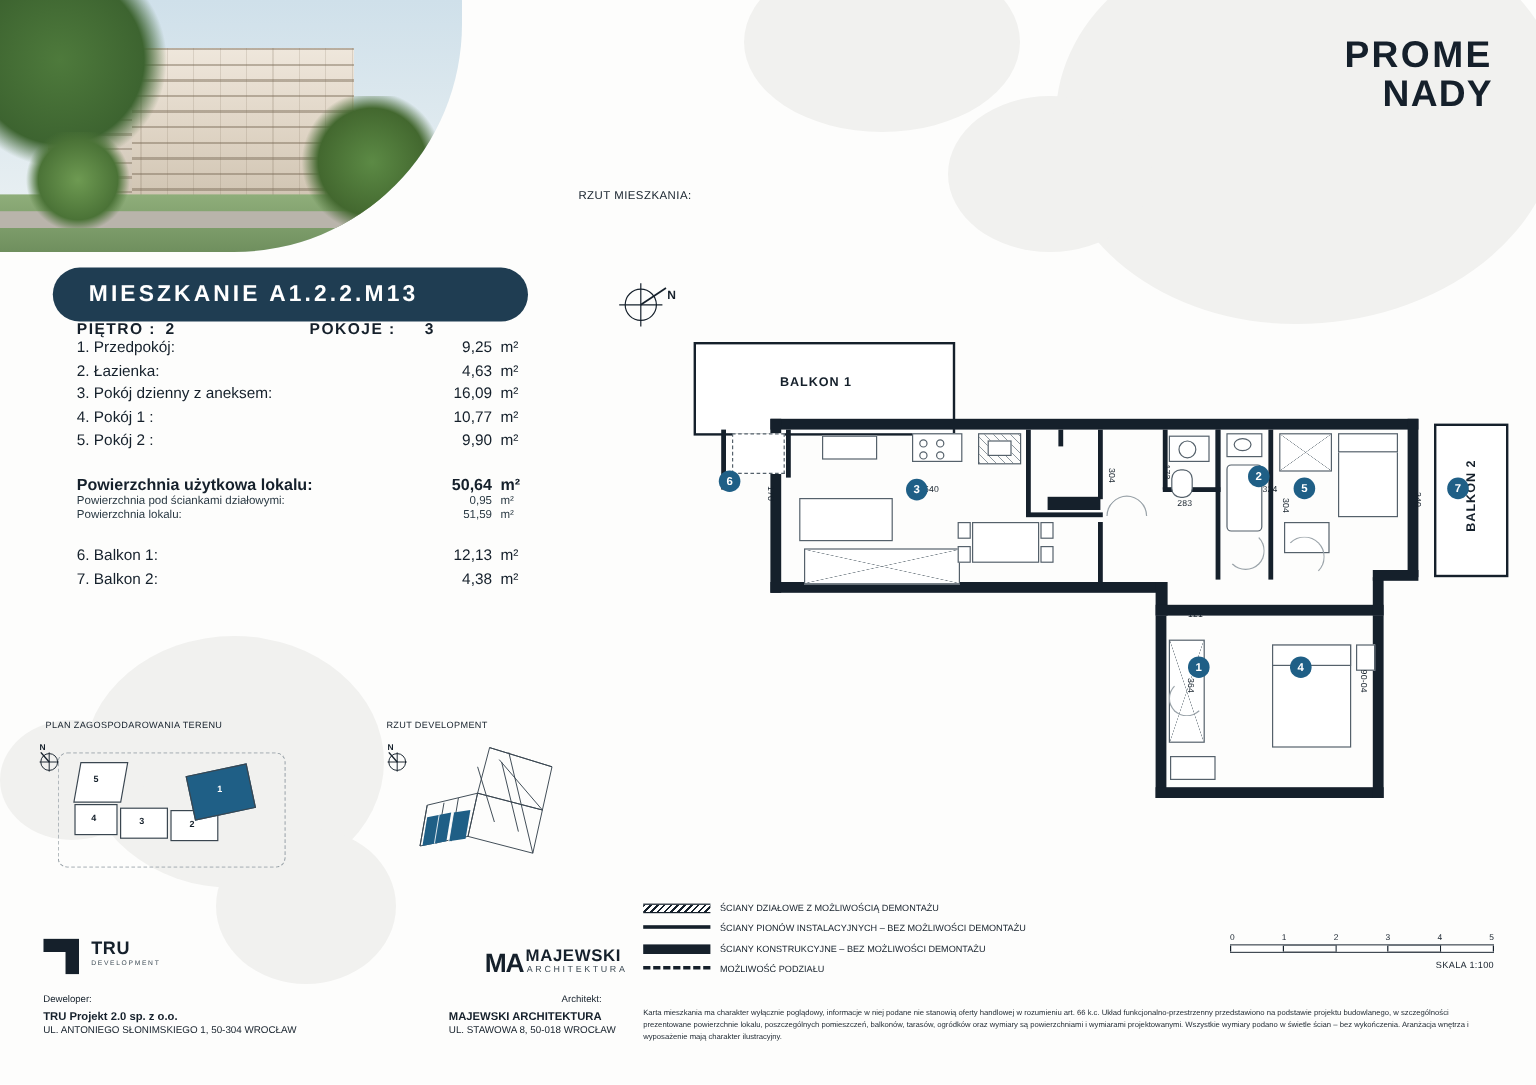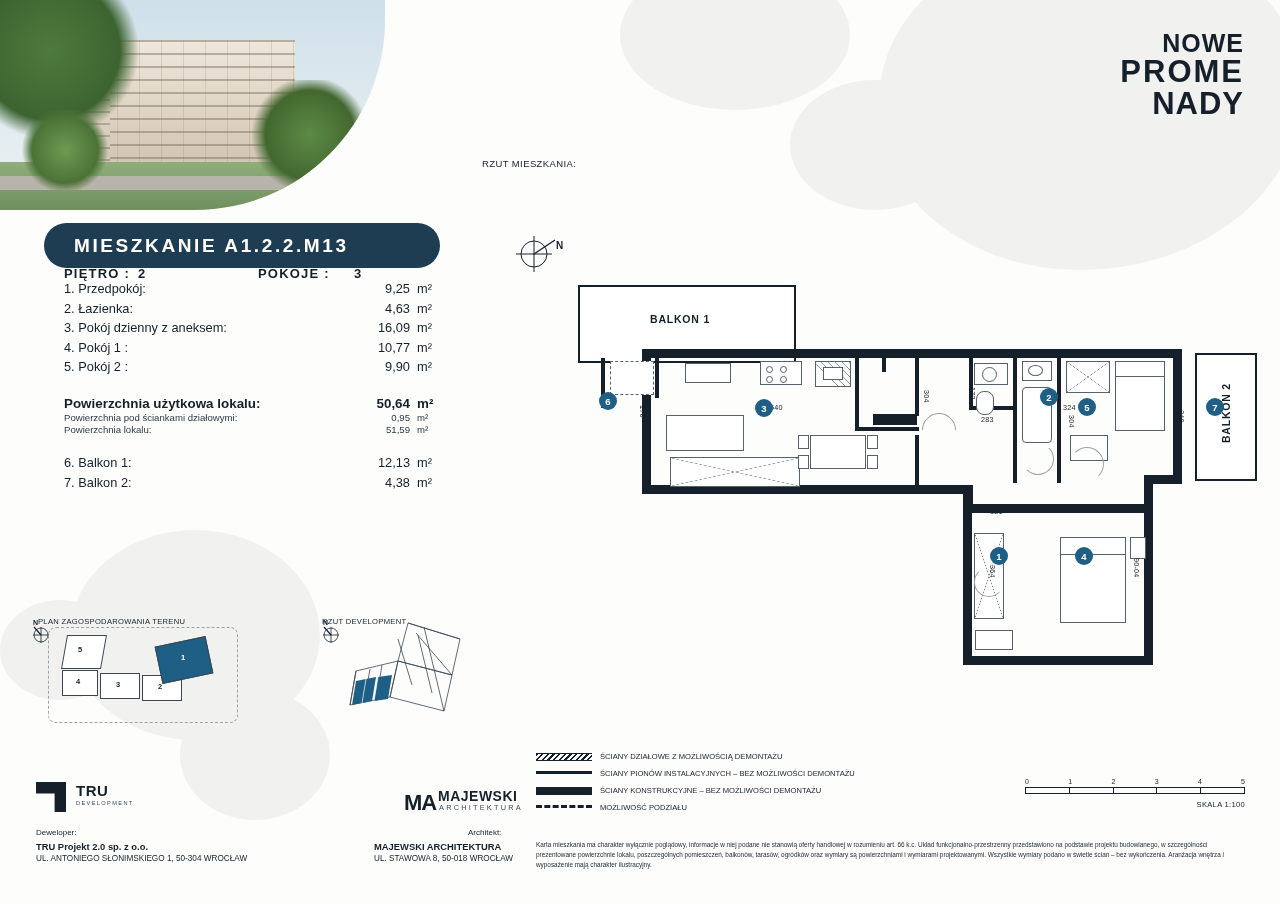--- a/index.html
+++ b/index.html
@@ -120,21 +120,21 @@
   }
   .furn.x:before, .furn.x:after {
     content:""; position:absolute; left:0; top:0; width:100%; height:100%;
     background:linear-gradient(to top right, rgba(0,0,0,0) calc(50% - .4px), #7d878e 50%, rgba(0,0,0,0) calc(50% + .4px));
   }
   .furn.x:after { background:linear-gradient(to bottom right, rgba(0,0,0,0) calc(50% - .4px), #7d878e 50%, rgba(0,0,0,0) calc(50% + .4px)); }
   .circ { position:absolute; border:1px solid #55616b; border-radius:50%; }
   .door-arc { position:absolute; border:1px solid #9aa3a9; border-radius:50%; }
 
   
-  .mini-title { position:absolute; font-size:7.6px; letter-spacing:.3px;margin-top:17px; }
+  .mini-title { position:absolute; font-size:7.6px; letter-spacing:.3px; }
   .mini-compass { position:absolute; width:26px; height:30px; }
   .mini-compass svg{ width:100%; height:100%; }
   .siteplan { position:absolute; left:36px; top:615px; width:230px; height:120px; }
   .sp-shape { position:absolute; border:1px solid #3a4650; background:#fff; }
   .sp-shape.fill { background:#1f5f86; }
   .sp-num { position:absolute; font-size:7.5px; font-weight:700; }
   .sp-num.w { color:#fff; }
   .dashedbox{ position:absolute; border:1px dashed #9aa3a9; }
 
   .floorplan-mini { position:absolute; left:320px; top:615px; width:180px; height:120px; }
@@ -191,21 +191,20 @@
     <div class="bld"></div>
     <div class="bld2"></div>
     <div class="ground"></div>
     <div class="road"></div>
     <div class="tree1"></div>
     <div class="tree2"></div>
     <div class="tree3"></div>
   </div>
 
   <div class="logo">
-    <div class="l1">NOWE</div>
     <div class="l2">PROME</div>
     <div class="l3">NADY</div>
   </div>
 
   <div class="title-pill">MIESZKANIE A1.2.2.M13</div>
 
   <div class="info">
     <div class="head-row">
       <div class="k1">PIĘTRO :</div>
       <div class="v1">2</div>
@@ -364,21 +363,21 @@
 
     <div class="door-arc" style="left:352px; top:138px; width:34px; height:34px; border-color:#9aa3a9; border-right-color:transparent; border-bottom-color:transparent; transform:rotate(45deg);"></div>
     <div class="door-arc" style="left:452px; top:168px; width:32px; height:32px; border-color:#9aa3a9; border-left-color:transparent; border-top-color:transparent;"></div>
     <div class="door-arc" style="left:500px; top:172px; width:34px; height:34px; border-color:#9aa3a9; border-left-color:transparent; border-bottom-color:transparent;"></div>
     <div class="door-arc" style="left:404px; top:292px; width:30px; height:30px; border-color:#9aa3a9; border-right-color:transparent; border-top-color:transparent;"></div>
 
     <div class="dim" style="left:200px; top:128px;">540</div>
     <div class="dim vert" style="left:352px; top:115px;">304</div>
     <div class="dim vert" style="left:398px; top:112px;">173</div>
     <div class="dim" style="left:411px; top:140px;">283</div>
-    <div class="dim" style="left:493px; top:128px;">324</div>
+    <div class="dim" style="left:482px; top:128px;">324</div>
     <div class="dim vert" style="left:497px; top:140px;">304</div>
     <div class="dim vert" style="left:607px; top:135px;">240</div>
     <div class="dim" style="left:420px; top:232px;">121</div>
     <div class="dim vert" style="left:418px; top:290px;">364</div>
     <div class="dim vert" style="left:562px; top:283px;">90-04</div>
     <div class="dim vert" style="left:68px; top:130px;">170</div>
 
     <div class="badge" style="left:420px; top:272px;">1</div>
     <div class="badge" style="left:470px; top:113px;">2</div>
     <div class="badge" style="left:185px; top:124px;">3</div>

